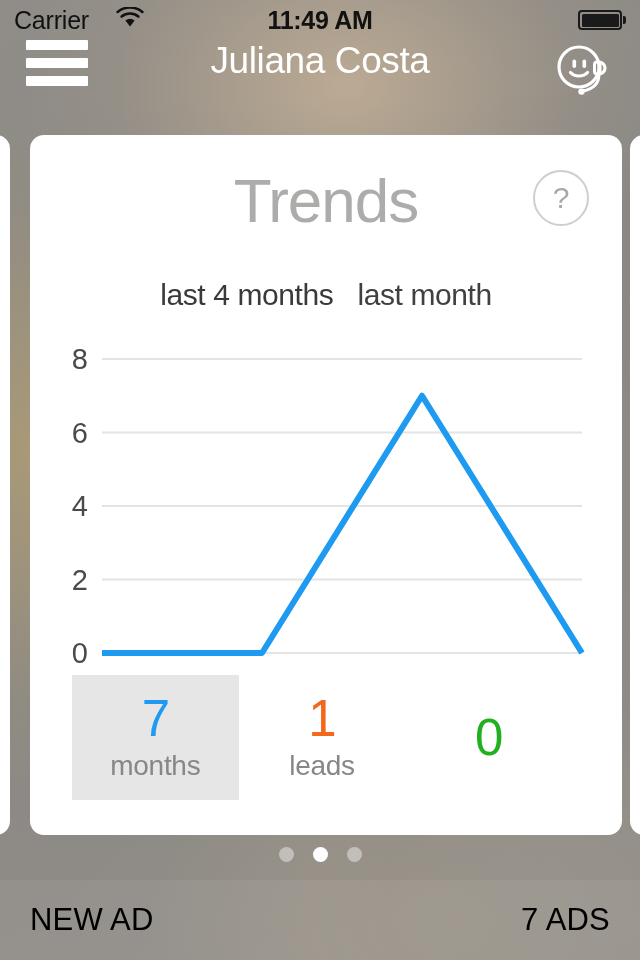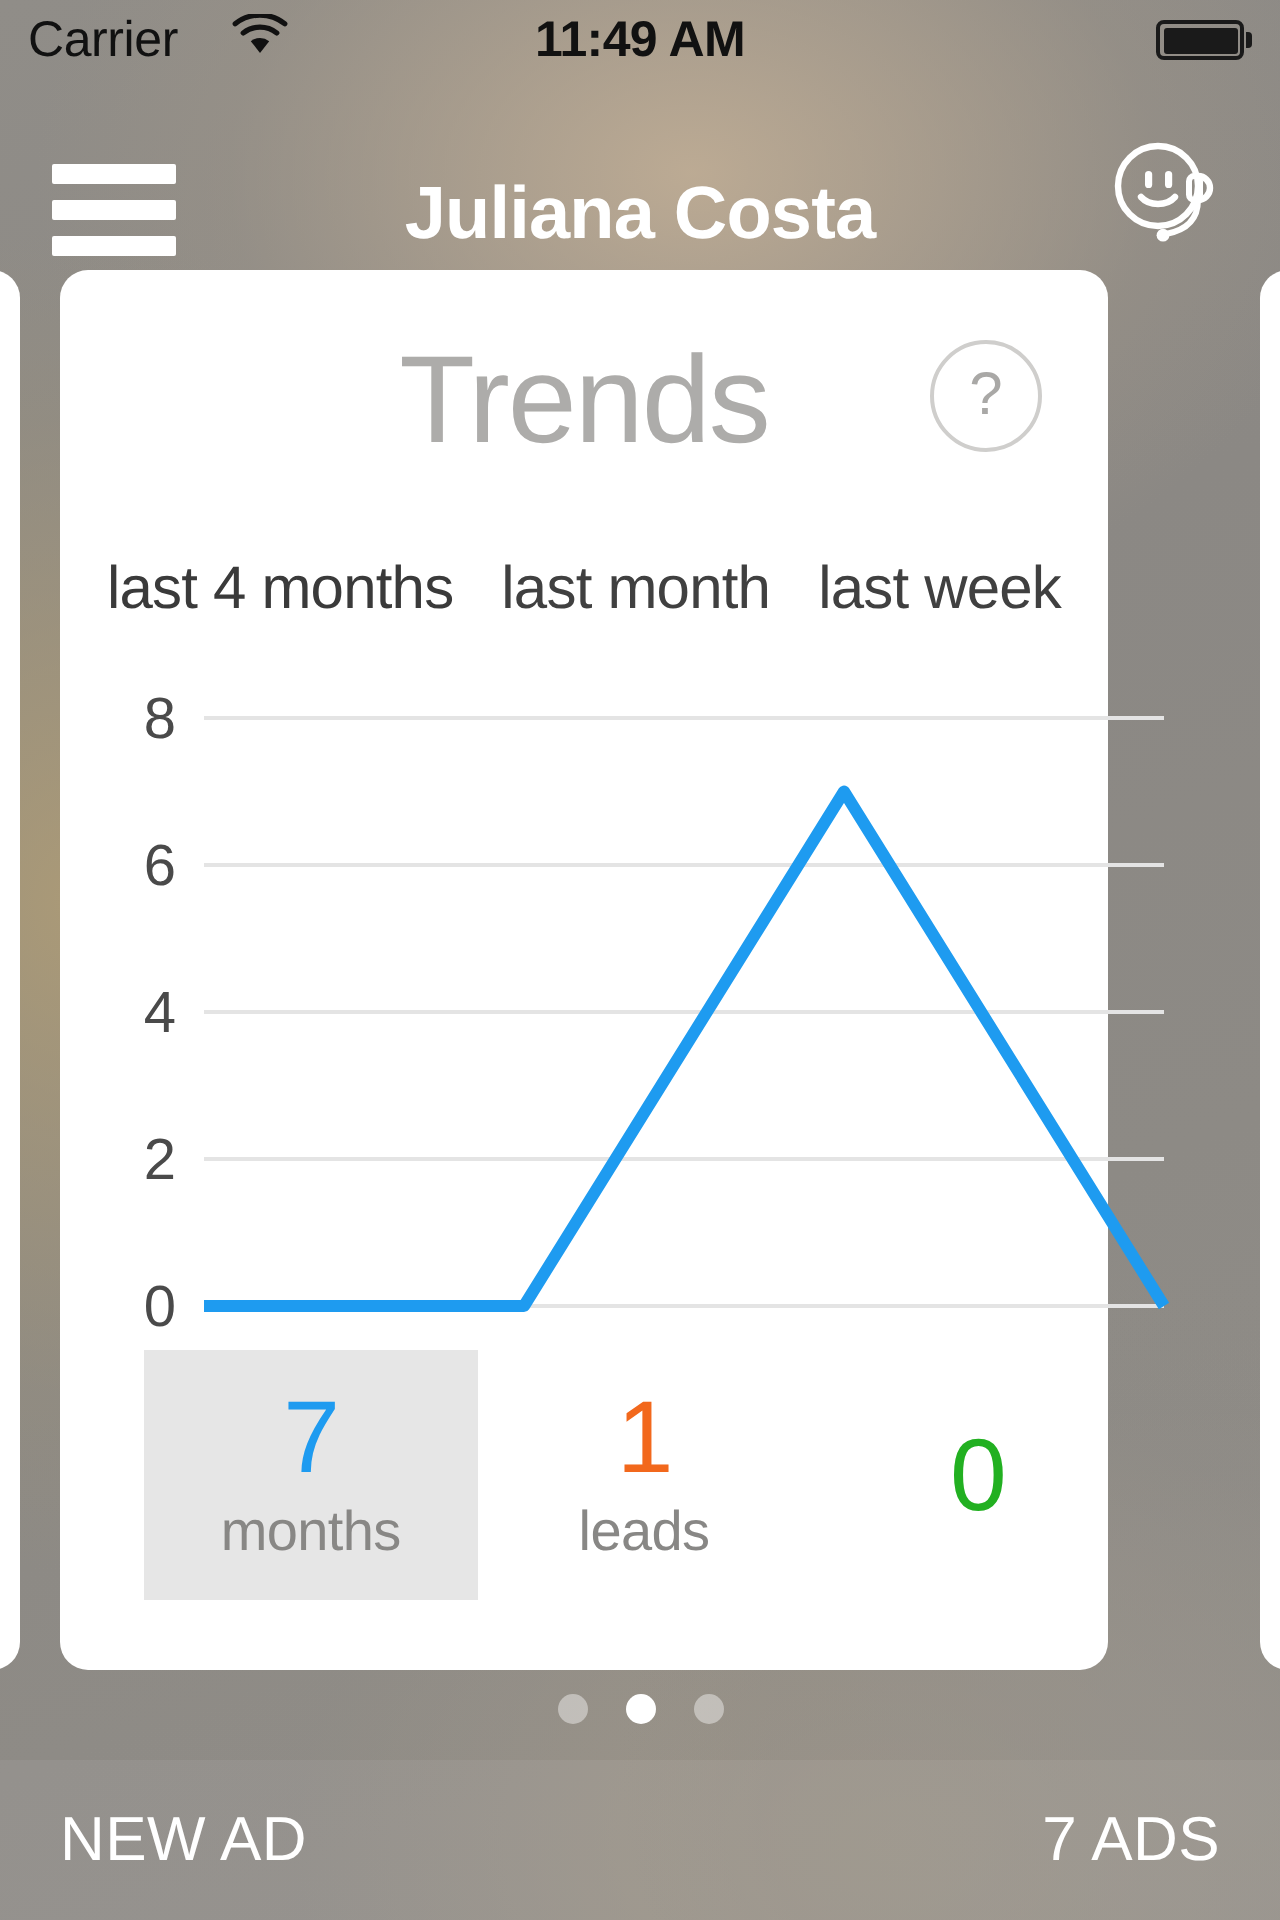--- a/index.html
+++ b/index.html
@@ -36,42 +36,41 @@
     font-size:25px; font-weight:bold; letter-spacing:-0.3px;
   }
   #sb-right { margin-left:auto; display:flex; align-items:center; z-index:2; }
   .batt { width:44px; height:20px; border:2px solid #1a1a1a; border-radius:4px; padding:1.5px; }
   .batt-fill { width:100%; height:100%; background:#1a1a1a; border-radius:1.5px; }
   .batt-cap { width:3px; height:8px; background:#1a1a1a; border-radius:0 2px 2px 0; margin-left:1px; }
 
   
   #navbar {
     position:absolute; top:40px; left:0; width:640px; height:88px;
-    display:flex; align-items:flex-end; z-index:30;
+    display:flex; align-items:flex-start; z-index:30;
     padding:0 26px;
-    font-weight:bold;
   }
   #hamburger { width:62px; height:46px; display:flex; flex-direction:column; justify-content:space-between; cursor:pointer; }
   #hamburger span { display:block; height:10px; background:#fff; border-radius:1px; }
   #nav-title {
     position:absolute; left:0; right:0; text-align:center;
     color:#fff; font-size:37px; letter-spacing:-0.4px;
     pointer-events:none;
   }
   #support-btn { margin-left:auto; z-index:2; cursor:pointer; display:flex; }
 
   
   #carousel { position:absolute; top:135px; left:0; width:640px; height:700px; z-index:10; }
   .card {
     position:absolute; top:0; height:700px;
     background:#fff; border-radius:14px;
   }
   #card-prev { left:-52px; width:62px; }
   #card-next { right:-52px; width:62px; }
-  #card-main { left:30px; width:524px; }
+  #card-main { left:30px; width:592px; }
 
   #card-title {
     position:absolute; top:30px; left:0; width:100%;
     text-align:center; color:#adacaa; font-size:62px; letter-spacing:-1px;
   }
   #help-btn {
     position:absolute; top:35px; right:33px;
     width:56px; height:56px; border:2px solid #cfcecc; border-radius:50%;
     display:flex; align-items:center; justify-content:center;
     color:#a9a8a6; font-size:30px; cursor:pointer;
@@ -106,21 +105,21 @@
   .dot { width:15px; height:15px; border-radius:50%; background:rgba(255,255,255,0.42); cursor:pointer; }
   .dot.active { background:#ffffff; }
 
   
   #bottombar {
     position:absolute; bottom:0; left:0; width:640px; height:80px;
     display:flex; align-items:center; justify-content:space-between;
     padding:0 30px; z-index:20;
     background:rgba(255,255,255,0.06);
   }
-  .bottom-link { color:#ffffff; font-size:31px; letter-spacing:0.2px; cursor:pointer; }
+  .bottom-link { color:#000000; font-size:31px; letter-spacing:0.2px; cursor:pointer; }
 </style>
 </head>
 <body>
 
 <div id="backdrop"></div>
 
 <div id="statusbar">
   <div id="sb-left">
     <span id="sb-carrier">Carrier</span>
     <span>
@@ -170,21 +169,20 @@
 
     <div id="card-title">Trends</div>
 
     <div id="help-btn">
       <span>?</span>
     </div>
 
     <div id="tabs">
       <span class="tab active">last 4 months</span>
       <span class="tab">last month</span>
-      <span class="tab">last week</span>
     </div>
 
     <div id="chart">
       <svg width="534" height="330" viewBox="0 0 534 330">
         <g id="gridlines">
             <line x1="48" x2="528" y1="308" y2="308" stroke="#e4e4e4" stroke-width="2"></line>
             <line x1="48" x2="528" y1="234.5" y2="234.5" stroke="#e4e4e4" stroke-width="2"></line>
             <line x1="48" x2="528" y1="161" y2="161" stroke="#e4e4e4" stroke-width="2"></line>
             <line x1="48" x2="528" y1="87.5" y2="87.5" stroke="#e4e4e4" stroke-width="2"></line>
             <line x1="48" x2="528" y1="14" y2="14" stroke="#e4e4e4" stroke-width="2"></line>

